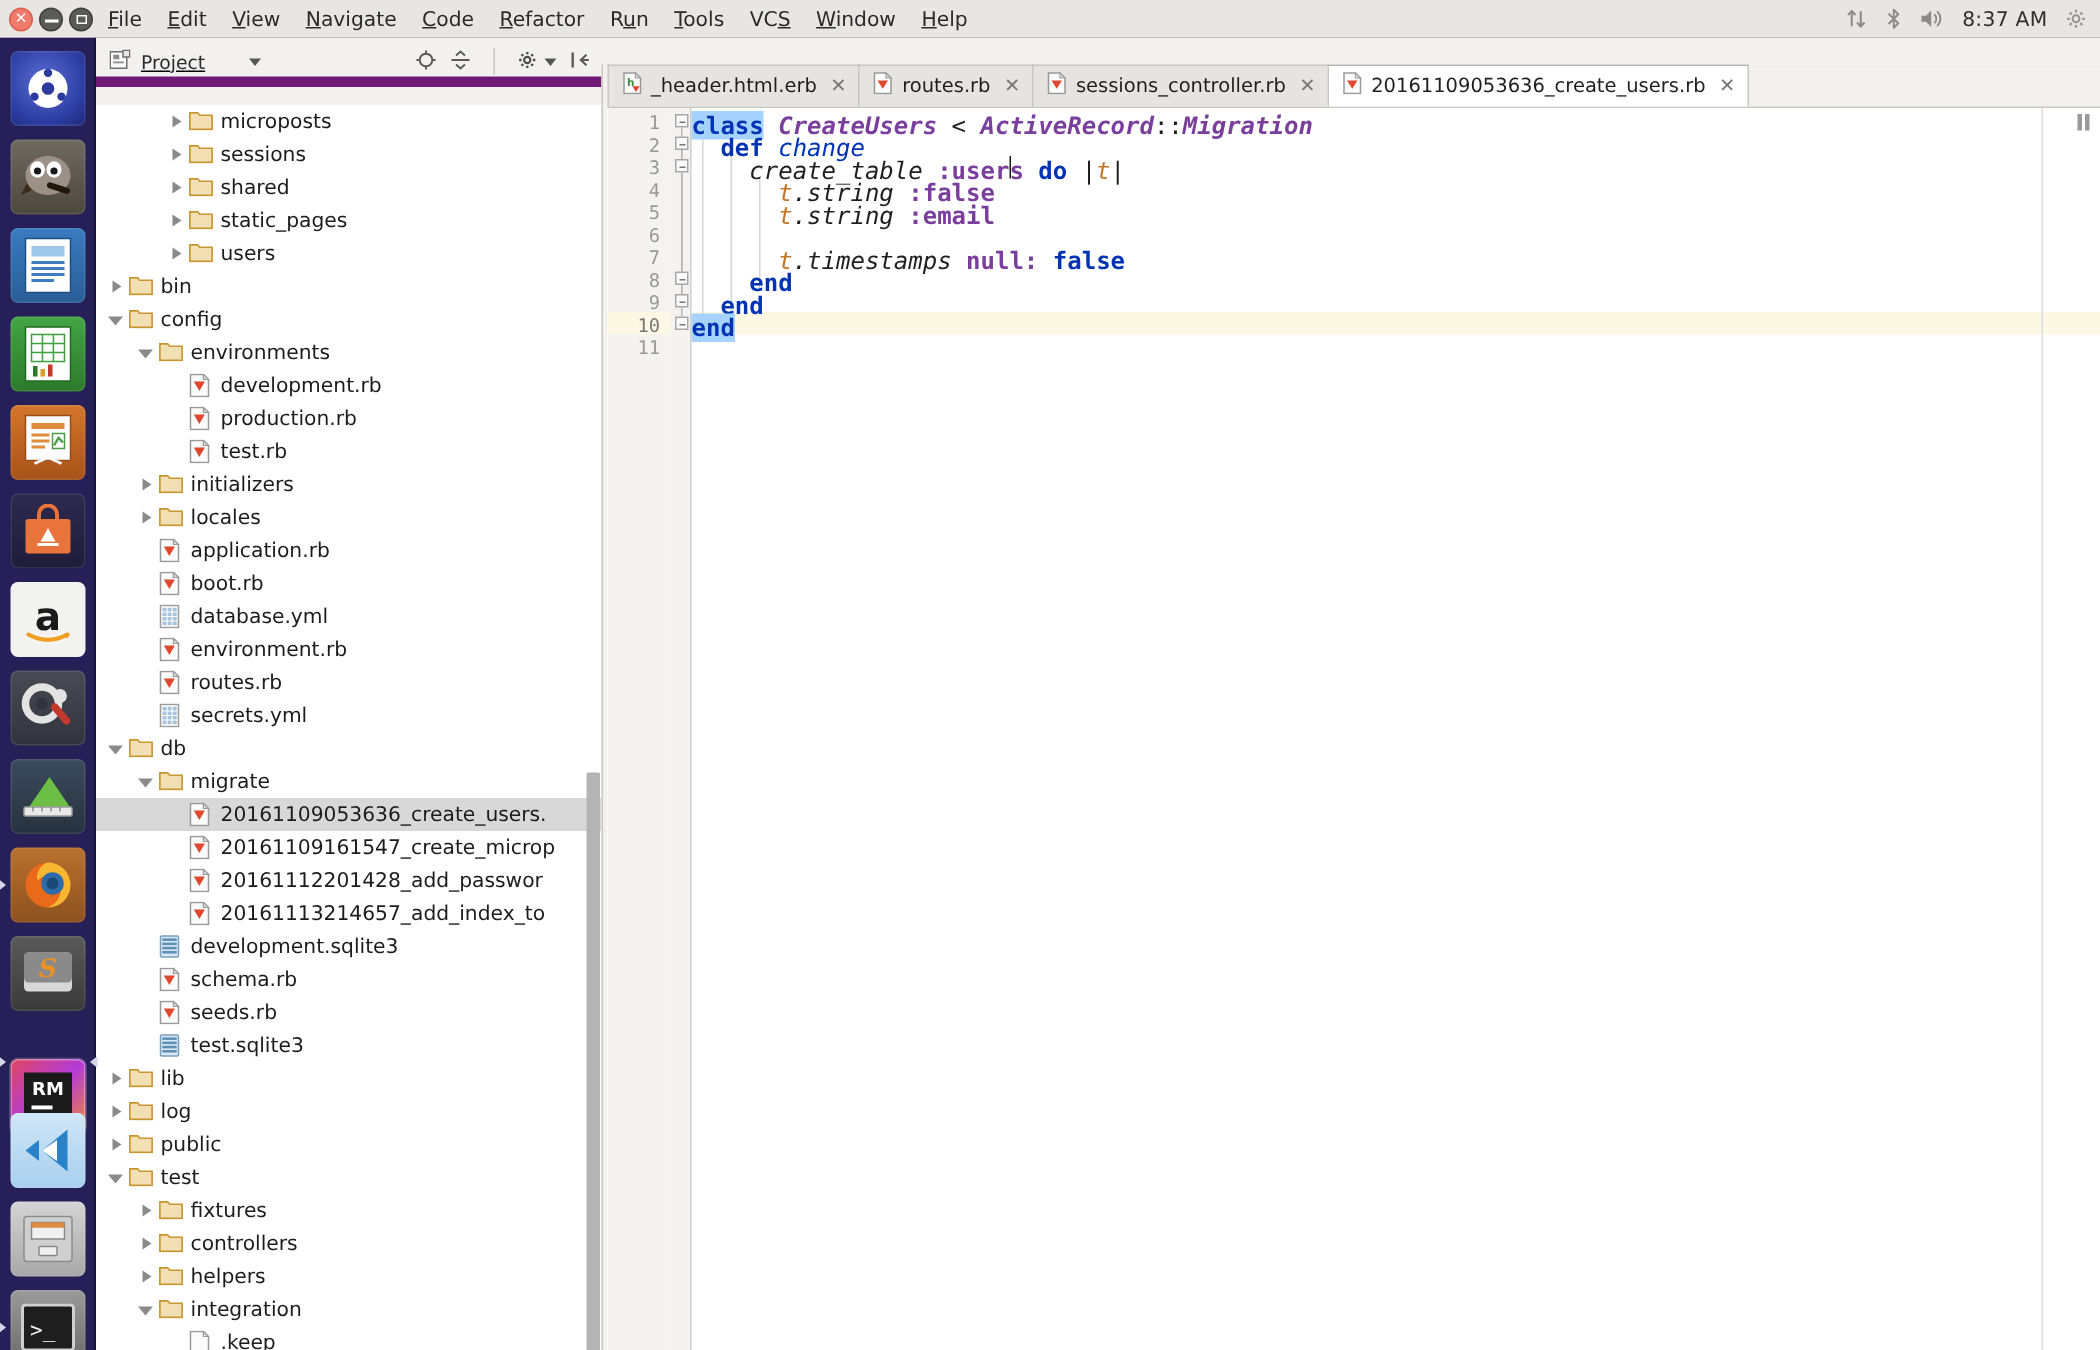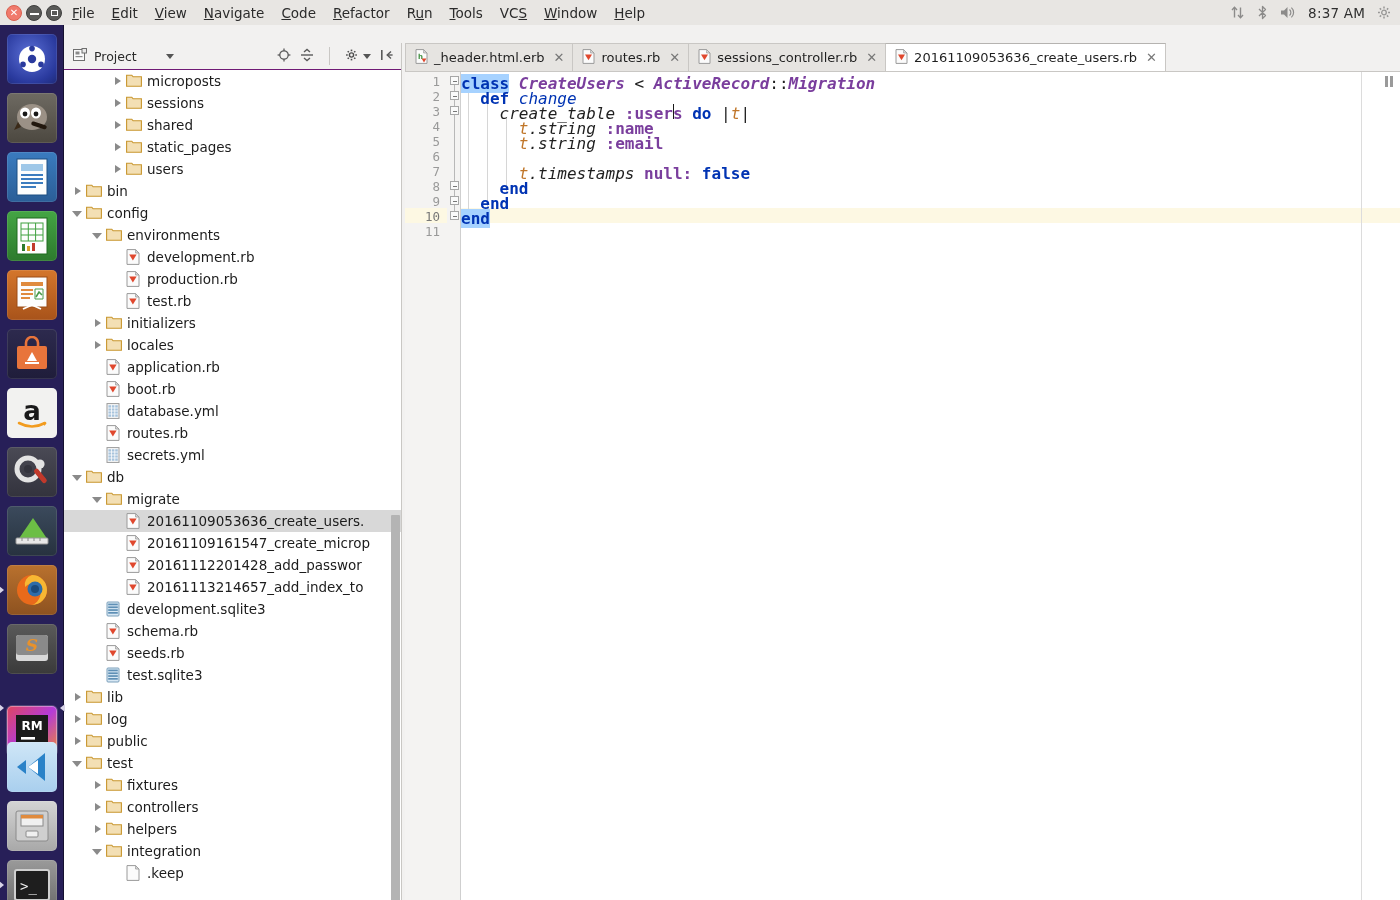--- a/index.html
+++ b/index.html
@@ -53,22 +53,22 @@
   .run-left { position:absolute; left:-6px; top:50%; margin-top:-4px; width:0;height:0;
               border-top:4px solid transparent;border-bottom:4px solid transparent;border-left:5px solid #d8d4e8;}
   .run-right{ position:absolute; right:-6px; top:50%; margin-top:-4px; width:0;height:0;
               border-top:4px solid transparent;border-bottom:4px solid transparent;border-right:5px solid #d8d4e8;}
   .lnk.active .tile { box-shadow: inset 0 0 0 1px rgba(255,255,255,.35), 0 0 0 1px rgba(255,255,255,.18); margin-top: 45px; }
 
   
   .ide { position: absolute; left: 64px; top: 25px; width: 1336px; height: 875px; background: #f2f1f0; }
 
   
-  .proj-header { position: absolute; left: 0; top: 18px; width: 337px; height: 27px;
-    background: #f2f1f0; border-bottom: 1px solid #701a75; display: flex; align-items: center; }
+  .proj-header { position: absolute; left: 0; top: 6px; width: 337px; height: 27px;
+    background: #f2f1f0; border-bottom: 7px solid #701a75; display: flex; align-items: center; text-decoration: underline; }
   .proj-tab { display: flex; align-items: center; gap: 7px; padding: 0 9px; height: 27px;}
   .proj-tab-label { font-size: 12.5px; color: #2b2b2b; }
   .caret-down { width:0;height:0;border-left:4px solid transparent;border-right:4px solid transparent;border-top:5px solid #555; margin-left:22px;}
   .proj-div { width:1px; height:18px; background:#c9c7c4; margin: 0 6px; }
   .proj-tools { margin-left:auto; display:flex; align-items:center; gap:9px; padding-right:7px; }
 
   
   .tree { position: absolute; left: 0; top: 45px; width: 337px; bottom: 0; background: #ffffff; overflow: hidden; }
   .trow { position: relative; height: 22px; display: flex; align-items: center; white-space: nowrap; font-size: 13.5px; color: #1f1f1f; }
   .trow.sel { background: #d8d8d8; }
@@ -340,20 +340,30 @@
             <span class="tlabel">database.yml</span>
           </div>
           <div class="trow">
             <span style="display:inline-block;width:28px"></span>
             <span class="arrow none"></span>
             <span class="ficon"><svg width="14" height="16" viewBox="0 0 14 16">
       <path d="M1 0.6 h8.6 l3.4 3.4 v11.4 h-12 z" fill="#fbfbfb" stroke="#9a9a9a"></path>
       <polygon points="9.6,0.6 13,4 9.6,4" fill="#dcdcdc" stroke="#9a9a9a" stroke-width=".8"></polygon>
       <polygon points="3.2,5.4 10.6,5.4 6.9,11.6" fill="#e0482e"></polygon>
               </svg></span>
+            <span class="tlabel">environment.rb</span>
+          </div>
+          <div class="trow">
+            <span style="display:inline-block;width:28px"></span>
+            <span class="arrow none"></span>
+            <span class="ficon"><svg width="14" height="16" viewBox="0 0 14 16">
+      <path d="M1 0.6 h8.6 l3.4 3.4 v11.4 h-12 z" fill="#fbfbfb" stroke="#9a9a9a"></path>
+      <polygon points="9.6,0.6 13,4 9.6,4" fill="#dcdcdc" stroke="#9a9a9a" stroke-width=".8"></polygon>
+      <polygon points="3.2,5.4 10.6,5.4 6.9,11.6" fill="#e0482e"></polygon>
+              </svg></span>
             <span class="tlabel">routes.rb</span>
           </div>
           <div class="trow">
             <span style="display:inline-block;width:28px"></span>
             <span class="arrow none"></span>
             <span class="ficon"><svg width="14" height="16" viewBox="0 0 14 16">
       <rect x="1" y="0.6" width="12" height="14.8" fill="#fbfbfb" stroke="#9a9a9a"></rect>
       <g fill="#a8c4dc">
                   <rect x="2.4" y="2.2" width="2.6" height="11.6"></rect>
                   <rect x="5.8" y="2.2" width="2.6" height="11.6"></rect>
@@ -618,21 +628,21 @@
             <div class="fold-box" style="top: 124px;"></div>
             <div class="fold-box" style="top: 139px;"></div>
           </div>
         <div class="code" id="code">
             <div class="indent-guide" style="left: 7px; top: 17px; height: 135px;"></div>
             <div class="indent-guide" style="left: 26px; top: 32px; height: 105px;"></div>
             <div class="indent-guide" style="left: 45px; top: 47px; height: 75px;"></div>
             <div class="cline" style="top: 2px;"><span class="kw selbg">class</span><span class="plain"> </span><span class="cls">CreateUsers</span><span class="plain"> &lt; </span><span class="cls">ActiveRecord</span><span class="plain">::</span><span class="cls">Migration</span></div>
             <div class="cline" style="top: 17px;">&nbsp;&nbsp;<span class="kw">def</span><span class="plain"> </span><span class="meth" style="color:#0033b3">change</span></div>
             <div class="cline" style="top: 32px;">&nbsp;&nbsp;&nbsp;&nbsp;<span class="meth">create_table</span><span class="plain"> </span><span class="sym">:users</span><span class="plain"> </span><span class="kw">do</span><span class="plain"> |</span><span class="ivar">t</span><span class="plain">|</span></div>
-            <div class="cline" style="top: 47px;">&nbsp;&nbsp;&nbsp;&nbsp;&nbsp;&nbsp;<span class="ivar">t</span><span class="meth">.string</span><span class="plain"> </span><span class="sym">:name</span></div>
+            <div class="cline" style="top: 47px;">&nbsp;&nbsp;&nbsp;&nbsp;&nbsp;&nbsp;<span class="ivar">t</span><span class="meth">.string</span><span class="plain"> </span><span class="sym">:false</span></div>
             <div class="cline" style="top: 62px;">&nbsp;&nbsp;&nbsp;&nbsp;&nbsp;&nbsp;<span class="ivar">t</span><span class="meth">.string</span><span class="plain"> </span><span class="sym">:email</span></div>
             <div class="cline" style="top: 77px;"></div>
             <div class="cline" style="top: 92px;">&nbsp;&nbsp;&nbsp;&nbsp;&nbsp;&nbsp;<span class="ivar">t</span><span class="meth">.timestamps</span><span class="plain"> </span><span class="sym">null:</span><span class="plain"> </span><span class="kw">false</span></div>
             <div class="cline" style="top: 107px;">&nbsp;&nbsp;&nbsp;&nbsp;<span class="kw">end</span></div>
             <div class="cline" style="top: 122px;">&nbsp;&nbsp;<span class="kw">end</span></div>
             <div class="cline" style="top: 137px;"><span class="kw selbg">end</span></div>
             <div class="cline" style="top: 152px;"></div>
             <div class="caret-bar" style="left: 212px; top: 32px; height: 15px;"></div>
           </div>
         <div class="margin-guide" style="left:956px;"></div>

